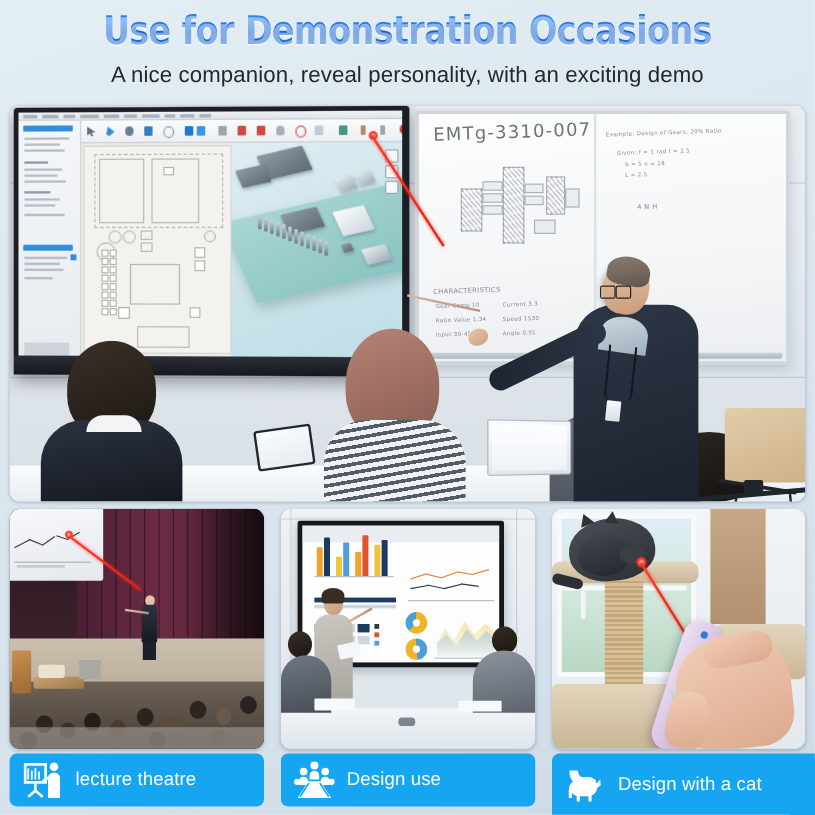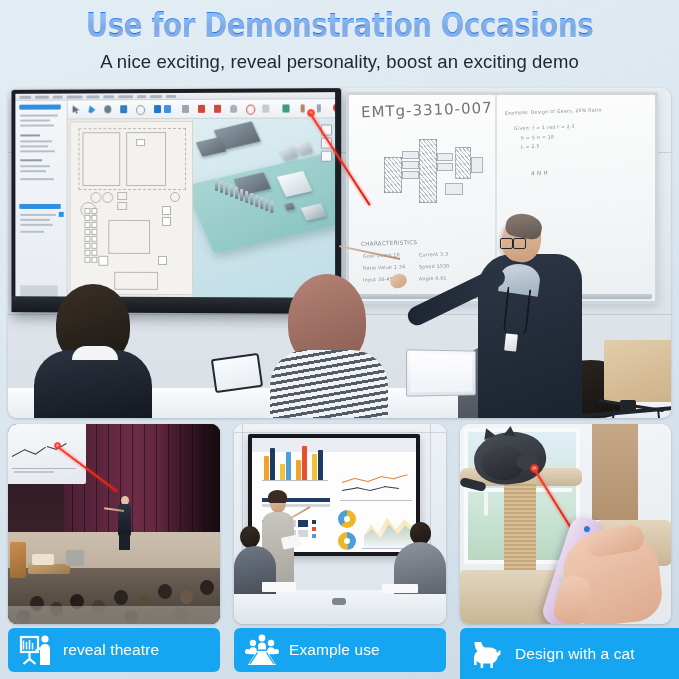--- a/index.html
+++ b/index.html
@@ -220,21 +220,21 @@
   .cap-ico{flex:0 0 auto;margin-left:11px;width:34px;height:32px;}
   .cap-txt{margin-left:10px;color:#fff;font-size:15.5px;letter-spacing:.1px;white-space:nowrap;}
 </style>
 </head>
 <body>
 
 <div class="page">
 
   <div class="header">
     <h1 class="title">Use for Demonstration Occasions</h1>
-    <p class="subtitle">A nice exciting, reveal personality, boost an exciting demo</p>
+    <p class="subtitle">A nice companion, reveal personality, with an exciting demo</p>
   </div>
 
   <div class="panel" id="main-photo">
     <div class="ph">
       <div class="room-wall"></div>
       <div class="wall-seam" style="top:64px"></div>
       <div class="wall-seam" style="top:226px"></div>
       <div class="desk" style="left:0;top:300px;width:663px;height:30px;"></div>
 
       <div class="display">
@@ -613,39 +613,39 @@
     <span class="cap-ico">
       <svg viewBox="0 0 34 32" width="34" height="32" aria-hidden="true">
         <rect x="2" y="3" width="17" height="15" fill="none" stroke="#fff" stroke-width="2.2"></rect>
         <path d="M4.5 6.5v9M7.5 8v7.5M10.5 6v9.5M13.5 9v6.5" stroke="#fff" stroke-width="1.5"></path>
         <path d="M10.5 18v7M4.5 30l6-5 6 5" stroke="#fff" stroke-width="2.2" fill="none"></path>
         <circle cx="26" cy="5" r="3.6" fill="#fff"></circle>
         <path d="M26 10c-3.4 0-5 2-5 5v16h10V15c0-3-1.6-5-5-5z" fill="#fff"></path>
         <path d="M21.5 14l-5 3" stroke="#fff" stroke-width="2.2"></path>
       </svg>
     </span>
-    <span class="cap-txt">reveal theatre</span>
+    <span class="cap-txt">lecture theatre</span>
   </div>
 
   <div class="cap" id="cap-meeting">
     <span class="cap-ico">
       <svg viewBox="0 0 34 32" width="34" height="32" aria-hidden="true">
         <circle cx="17" cy="4" r="3.4" fill="#fff"></circle>
         <path d="M17 8.6c-2.6 0-4 1.6-4 4v3h8v-3c0-2.4-1.4-4-4-4z" fill="#fff"></path>
         <circle cx="8" cy="9" r="3.2" fill="#fff"></circle>
         <path d="M8 13.2c-2.5 0-3.8 1.5-3.8 3.8v3.2h7.6V17c0-2.3-1.3-3.8-3.8-3.8z" fill="#fff"></path>
         <circle cx="26" cy="9" r="3.2" fill="#fff"></circle>
         <path d="M26 13.2c-2.5 0-3.8 1.5-3.8 3.8v3.2h7.6V17c0-2.3-1.3-3.8-3.8-3.8z" fill="#fff"></path>
         <circle cx="2.6" cy="17.5" r="2.6" fill="#fff"></circle>
         <circle cx="31.4" cy="17.5" r="2.6" fill="#fff"></circle>
         <path d="M12 17 L3 31 H31 L22 17 Z" fill="#fff"></path>
         <path d="M12.5 18.5 L5 30M21.5 18.5 L29 30" stroke="#16a5f0" stroke-width="1.3"></path>
       </svg>
     </span>
-    <span class="cap-txt">Example use</span>
+    <span class="cap-txt">Design use</span>
   </div>
 
   <div class="cap" id="cap-cat">
     <span class="cap-ico">
       <svg viewBox="0 0 34 32" width="34" height="32" aria-hidden="true">
         <path d="M3.5 4c0 4.5 1.2 7.5 3 9.2C4.4 14.6 3 17 3 20.2V27h2.6v-4.6c.9 1.4 2.3 2.4 4 2.9V30h2.6v-4.4h7.2V30h2.6v-5c2.6-1.2 4.4-3.6 4.8-6.6l2.8-2.1-.4-4.6-2.4 2.2c-1.6-2.6-4.6-4.3-8-4.3h-4c-2.4 0-3.9-2.3-4.4-5.6L3.5 4z" fill="#fff"></path>
         <circle cx="26.2" cy="13.6" r="0.9" fill="#16a5f0"></circle>
       </svg>
     </span>
     <span class="cap-txt">Design with a cat</span>

